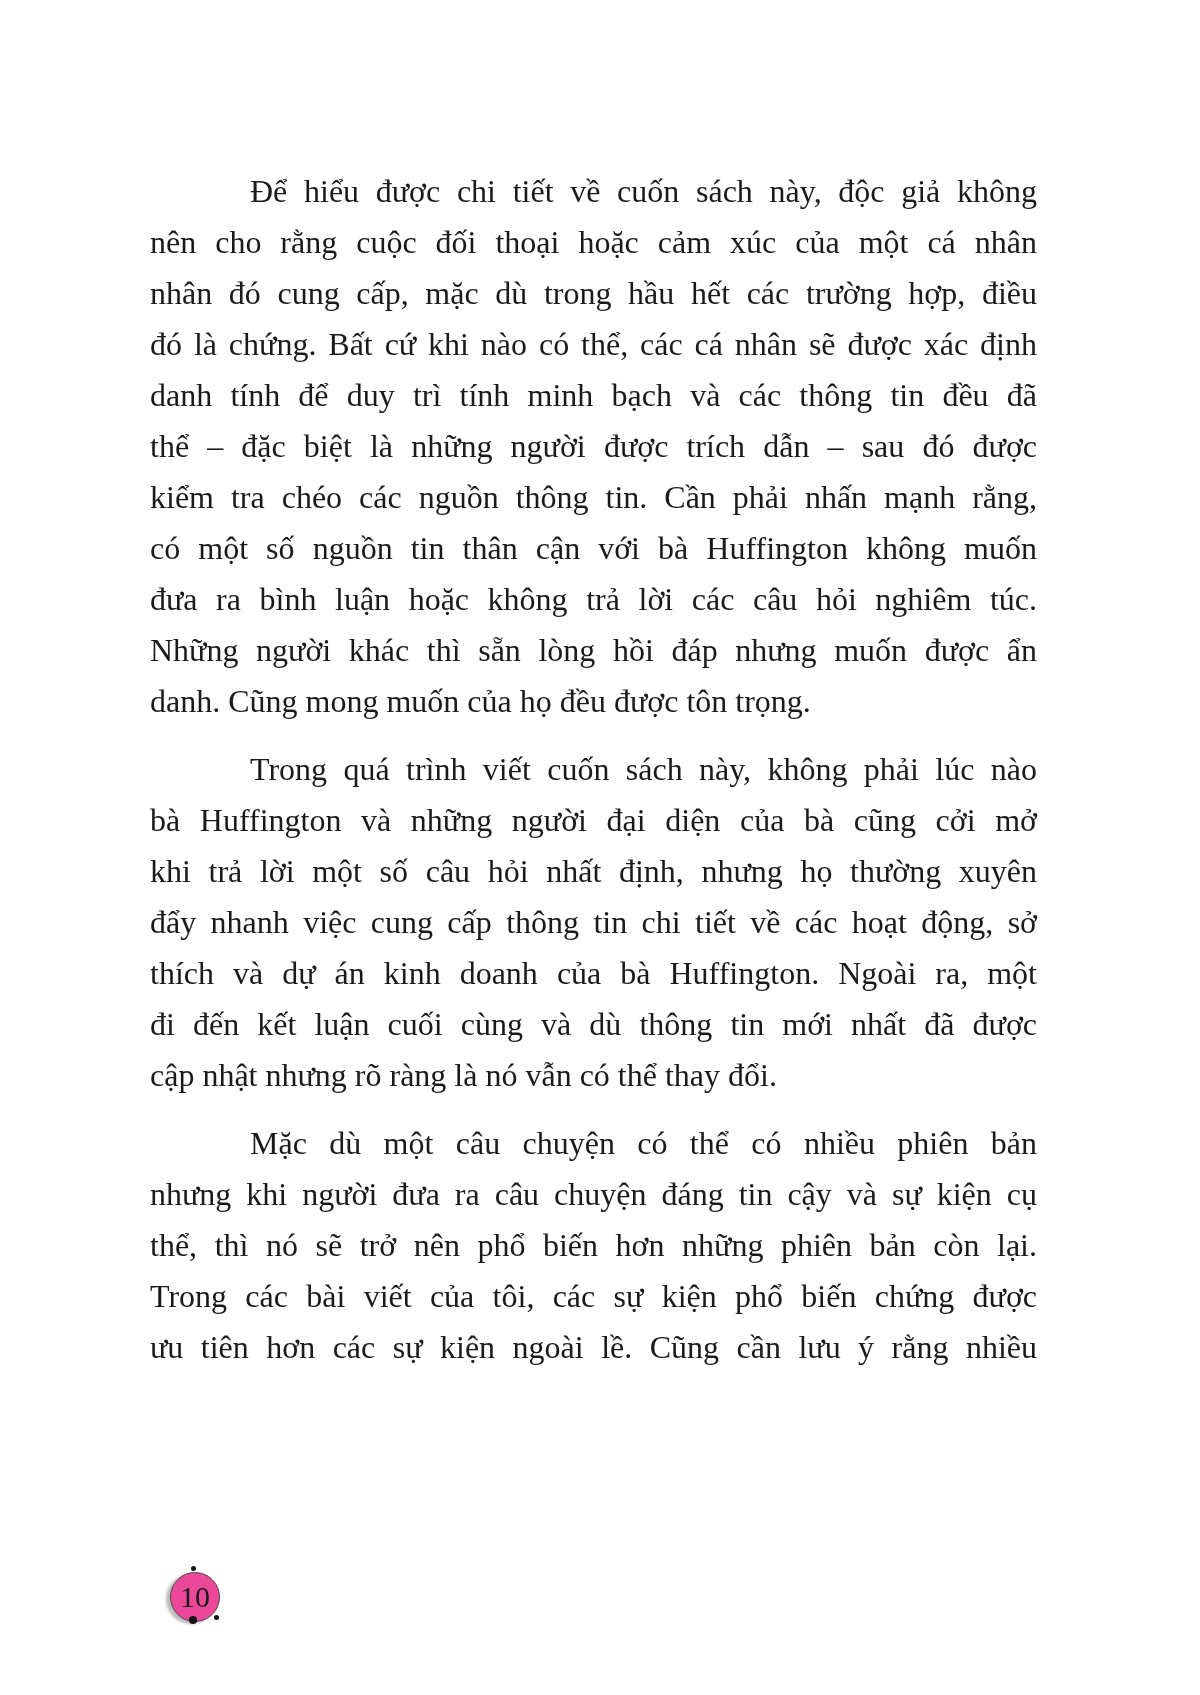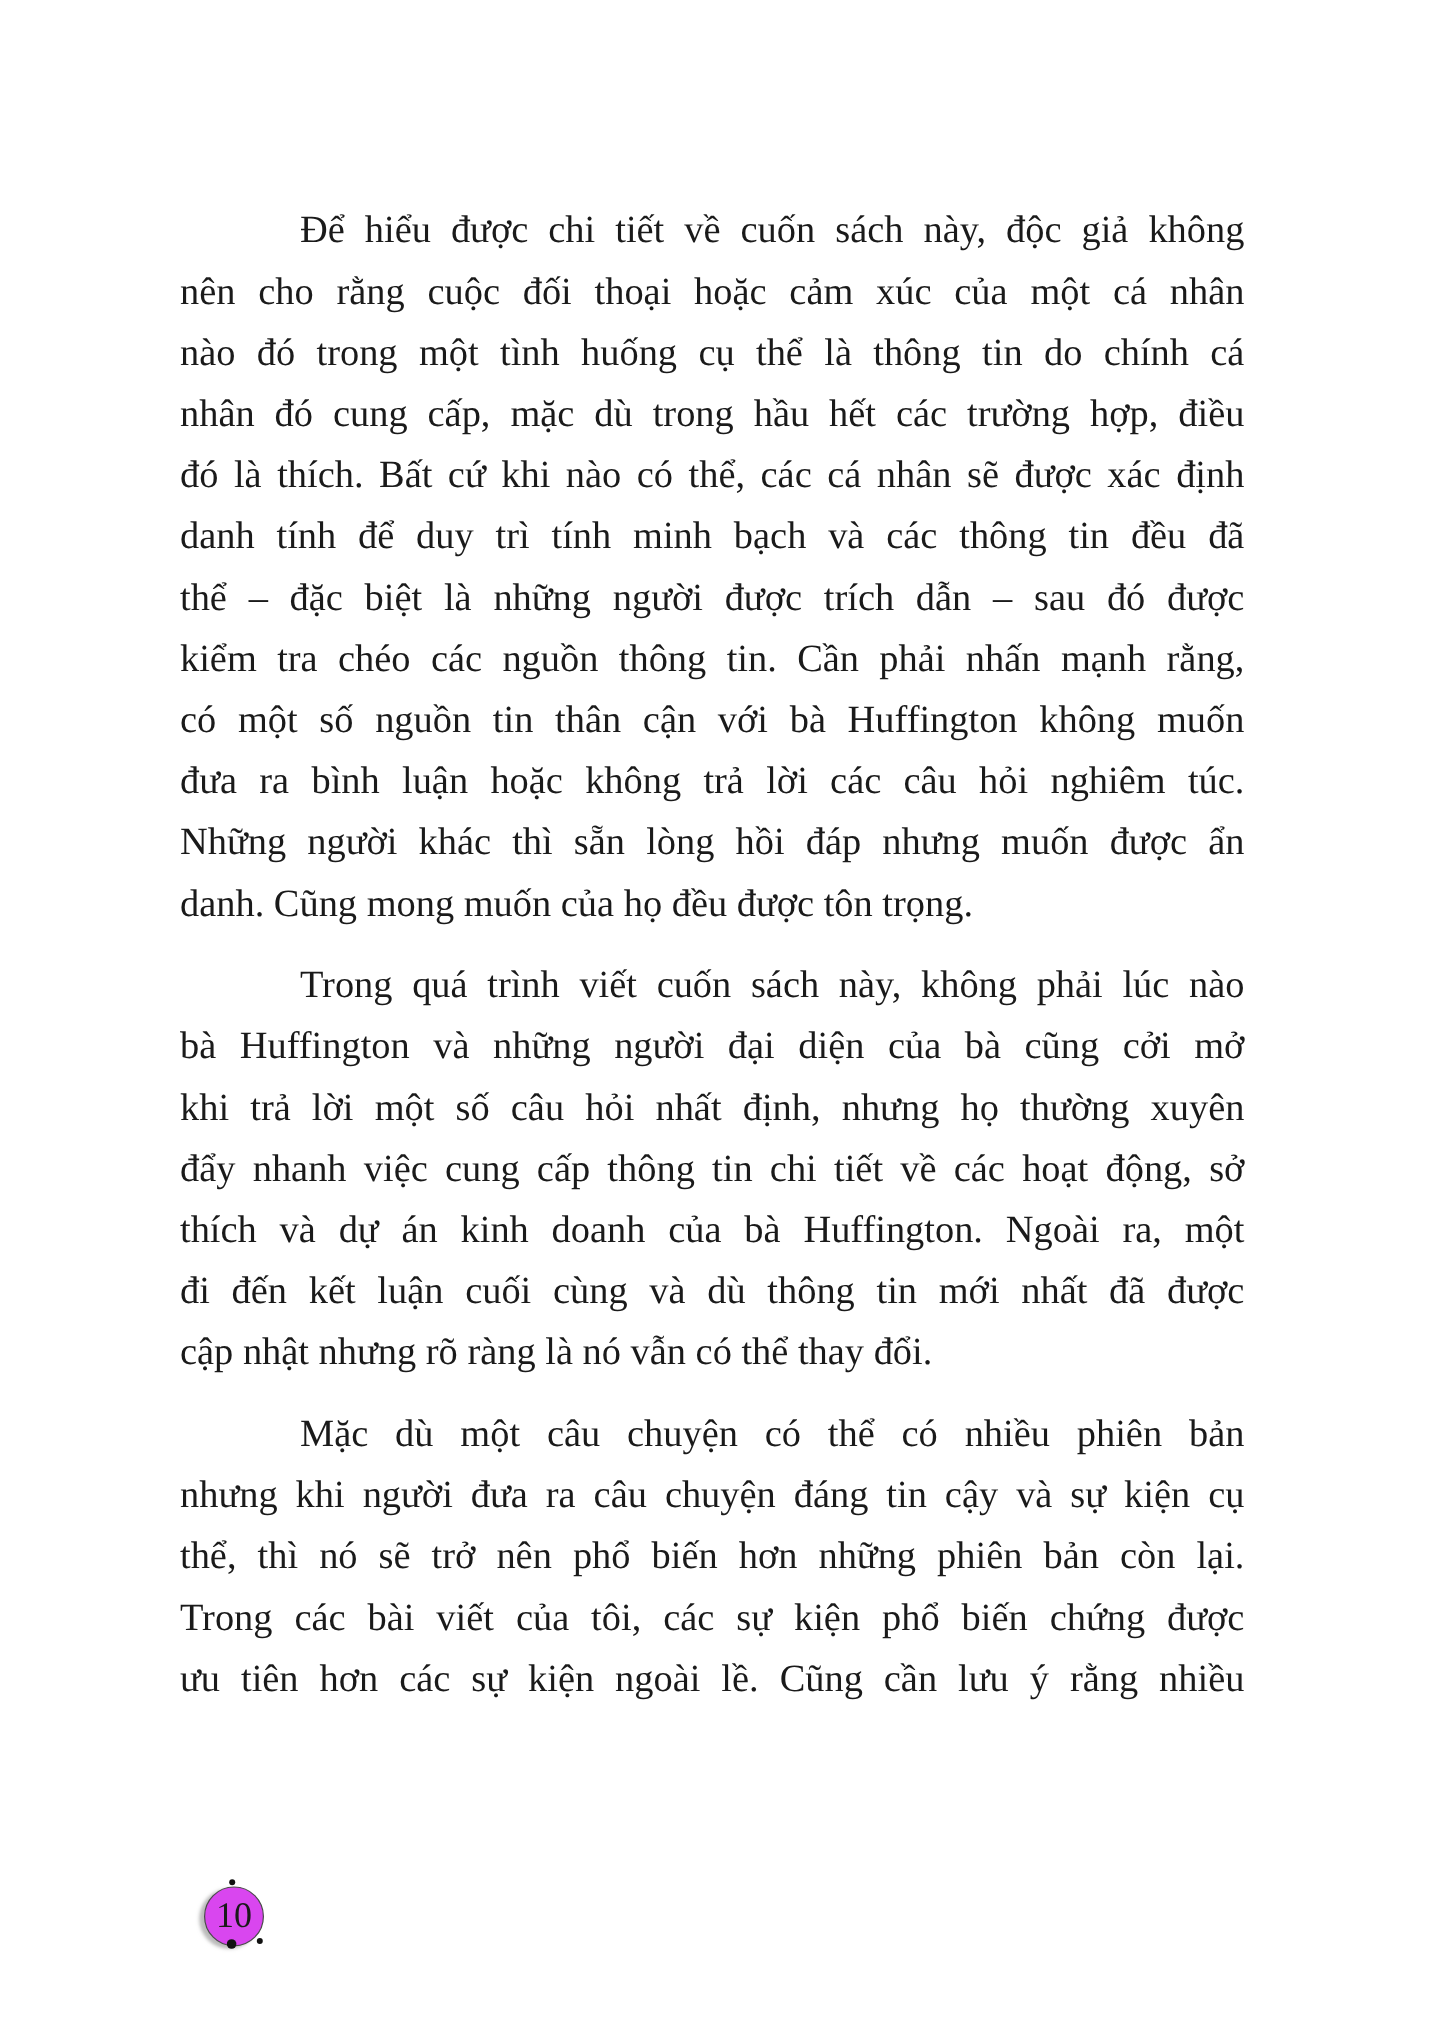--- a/index.html
+++ b/index.html
@@ -52,21 +52,21 @@
     left: 2px;
     top: 2px;
     width: 50px;
     height: 50px;
     border: 1.5px solid #4a4a4a;
     border-radius: 50%;
     box-shadow: -4px 2px 3px rgba(130,130,130,0.55);
     display: flex;
     align-items: center;
     justify-content: center;
-    background: #d946ef;
+    background: #ec4899;
     color: #1a1a1a;
     font-size: 30px;
   }
   .dot {
     position: absolute;
     background: #111111;
     border-radius: 50%;
   }
   .dot-top    { width: 5px; height: 5px; left: 23px; top: -4px; }
   .dot-bottom-left  { width: 8px; height: 8px; left: 21px; top: 46px; }
@@ -74,23 +74,22 @@
 </style>
 </head>
 <body>
 
 <div class="page">
 
   <div class="text-block" id="text-block">
       <div class="paragraph">
         <div class="line first">Để hiểu được chi tiết về cuốn sách này, độc giả không</div>
         <div class="line">nên cho rằng cuộc đối thoại hoặc cảm xúc của một cá nhân</div>
-        <div class="line">nào đó trong một tình huống cụ thể là thông tin do chính cá</div>
         <div class="line">nhân đó cung cấp, mặc dù trong hầu hết các trường hợp, điều</div>
-        <div class="line">đó là thích. Bất cứ khi nào có thể, các cá nhân sẽ được xác định</div>
+        <div class="line">đó là chứng. Bất cứ khi nào có thể, các cá nhân sẽ được xác định</div>
         <div class="line">danh tính để duy trì tính minh bạch và các thông tin đều đã</div>
         <div class="line">thể – đặc biệt là những người được trích dẫn – sau đó được</div>
         <div class="line">kiểm tra chéo các nguồn thông tin. Cần phải nhấn mạnh rằng,</div>
         <div class="line">có một số nguồn tin thân cận với bà Huffington không muốn</div>
         <div class="line">đưa ra bình luận hoặc không trả lời các câu hỏi nghiêm túc.</div>
         <div class="line">Những người khác thì sẵn lòng hồi đáp nhưng muốn được ẩn</div>
         <div class="line no-justify">danh. Cũng mong muốn của họ đều được tôn trọng.</div>
       </div>
       <div class="paragraph">
         <div class="line first">Trong quá trình viết cuốn sách này, không phải lúc nào</div>

